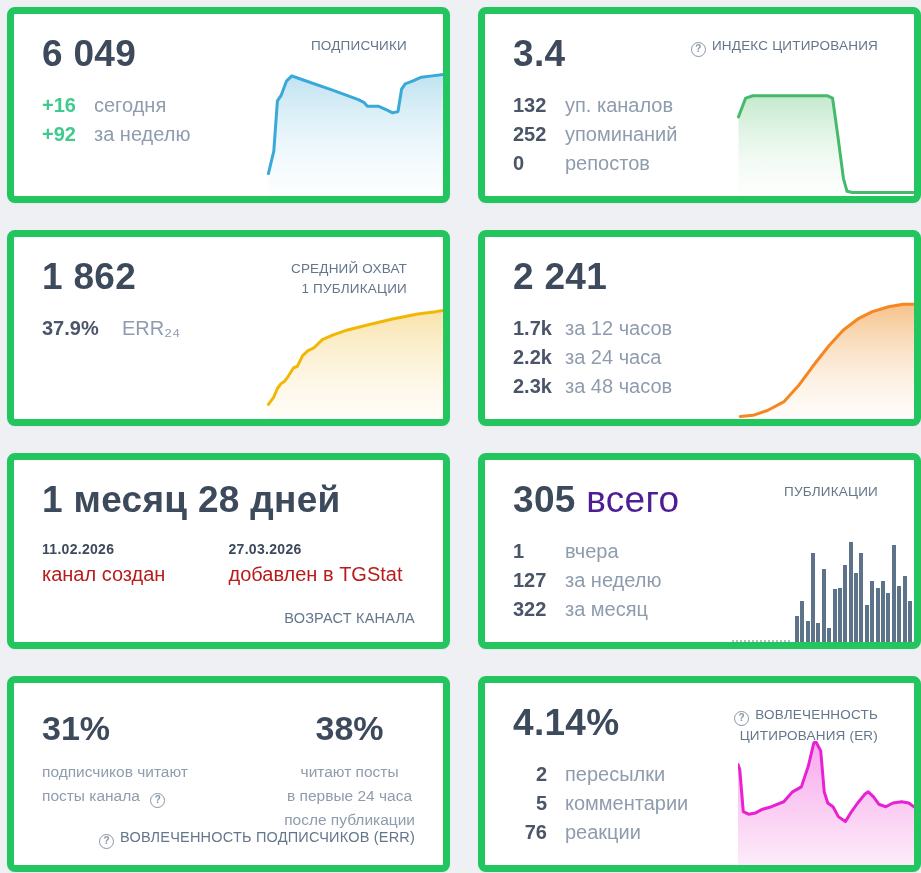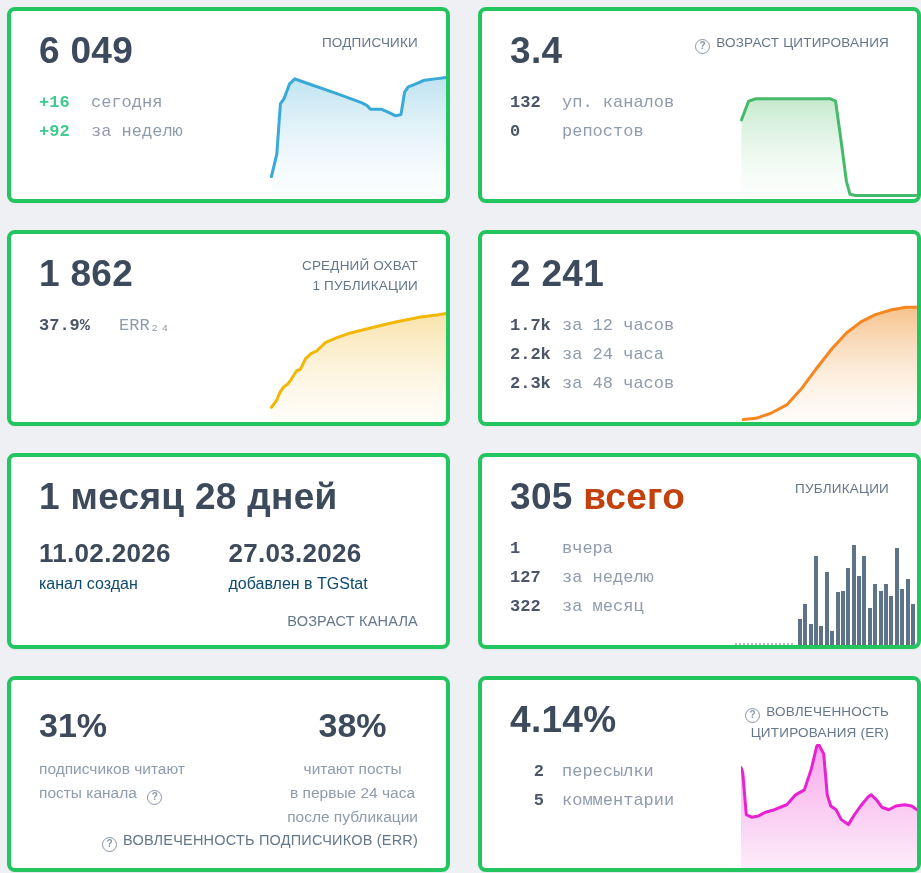--- a/index.html
+++ b/index.html
@@ -12,65 +12,65 @@
   .grid{
     display:grid;
     grid-template-columns:443px 443px;
     grid-auto-rows:196px;
     gap:27px 28px;
     padding:7px;
   }
   .card{
     position:relative;
     background:#ffffff;
-    border:4px solid #22c55e;
+    border:7px solid #22c55e;
     border-radius:8px;
     box-shadow:0 1px 2px rgba(60,70,90,.05);
     box-sizing:border-box;
     padding:20px 28px 16px 28px;
     overflow:hidden;
   }
   .card > *{position:relative;z-index:1;}
   .value{
     font-size:37px;font-weight:700;color:#3d4a5c;letter-spacing:.3px;line-height:1.1;
   }
-  .value .suffix{font-weight:700;color:#c2410c;}
+  .value .suffix{font-weight:400;color:#4c1d95;}
   .header{
-    position:absolute;top:22px;right:28px;z-index:1;
+    position:absolute;top:22px;right:36px;z-index:1;
     text-align:right;font-size:13.5px;color:#64768a;line-height:1.45;
     letter-spacing:.2px;white-space:nowrap;
   }
   .footer{
     position:absolute;right:28px;bottom:16px;z-index:1;
     font-size:14.5px;color:#64768a;letter-spacing:.2px;white-space:nowrap;
   }
   .stats{margin-top:16px;}
-  .stat-row{display:flex;align-items:baseline;font-size:17px;line-height:29px;font-family:Liberation Mono, monospace;}
+  .stat-row{display:flex;align-items:baseline;font-size:20px;line-height:29px;}
   .stat-val{font-weight:700;color:#4a5568;min-width:52px;}
   .stats.wide .stat-val{min-width:80px;}
   .stats.rightvals .stat-val{min-width:34px;text-align:right;margin-right:18px;}
   .stat-label{color:#8e9cad;}
   .green .stat-val{color:#3fca8f;}
   .help{
     display:inline-block;width:15px;height:15px;line-height:12px;
     border:1.5px solid #8795a6;border-radius:50%;
     font-size:10px;font-weight:700;color:#8795a6;text-align:center;
     vertical-align:-2px;margin-right:6px;box-sizing:border-box;
   }
   .help.after{margin-right:0;margin-left:6px;}
   .chart{position:absolute;right:0;bottom:0;z-index:0;pointer-events:none;}
   .chart svg{display:block;width:100%;height:100%;}
   .chart.bars{display:flex;align-items:flex-end;justify-content:flex-end;gap:1.4px;padding-right:2px;box-sizing:border-box;}
   .bar{flex:0 0 4px;}
   .dash{flex:0 0 58px;border-bottom:2px dotted #b3bac4;margin-right:3px;align-self:flex-end;}
   
   .dates{display:flex;margin-top:20px;}
   .date-block{width:205px;}
-  .date-val{font-size:26px;font-weight:700;color:#3d4a5c;letter-spacing:.3px;}
-  .date-label{font-size:16px;color:#0c4a6e;margin-top:6px;}
+  .date-val{font-size:14px;font-weight:700;color:#3d4a5c;letter-spacing:.3px;}
+  .date-label{font-size:20px;color:#b91c1c;margin-top:6px;}
   
   .halves{display:flex;justify-content:space-between;margin-top:6px;}
   .half-right{text-align:center;}
   .pct{font-size:34px;font-weight:700;color:#3d4a5c;}
   .pct-lines{margin-top:12px;font-size:15.5px;color:#8e9cad;line-height:1.55;}
 </style>
 </head>
 <body>
 
 <div class="grid">
@@ -100,26 +100,30 @@
           </defs>
           <path d="M3 83 L6 66 L8 28 L10 24 L13 13 L16 9 L20 11 L39 20 L53 27 L56 29 L58 32 L64 32 L69 35 L72 37 L75 36 L77 19 L79 15 L83 13 L88 10 L94 9 L100 8 L 100 100 L 3 100 Z" fill="url(#grad0)" stroke="none"></path>
           <path d="M3 83 L6 66 L8 28 L10 24 L13 13 L16 9 L20 11 L39 20 L53 27 L56 29 L58 32 L64 32 L69 35 L72 37 L75 36 L77 19 L79 15 L83 13 L88 10 L94 9 L100 8" fill="none" stroke="#38a9d9" stroke-width="3" vector-effect="non-scaling-stroke" stroke-linejoin="round" stroke-linecap="round"></path>
         </svg>
       </div>
   </div>
 
   <div class="card">
     <div class="value">3.4</div>
     <div class="header">
-      <span class="help">?</span><span>ВОЗРАСТ ЦИТИРОВАНИЯ</span>
+      <span class="help">?</span><span>ИНДЕКС ЦИТИРОВАНИЯ</span>
     </div>
     <div class="stats">
       <div class="stat-row">
         <span class="stat-val">132</span>
         <span class="stat-label">уп. каналов</span>
+      </div>
+      <div class="stat-row">
+        <span class="stat-val">252</span>
+        <span class="stat-label">упоминаний</span>
       </div>
       <div class="stat-row">
         <span class="stat-val">0</span>
         <span class="stat-label">репостов</span>
       </div>
     </div>
     <div class="chart" style="width: 181px; height: 118px;">
         <svg viewBox="0 0 100 100" preserveAspectRatio="none">
           <defs>
             <linearGradient id="grad1" x1="0" y1="0" x2="0" y2="1">
@@ -285,20 +289,24 @@
     </div>
     <div class="stats rightvals">
       <div class="stat-row">
         <span class="stat-val">2</span>
         <span class="stat-label">пересылки</span>
       </div>
       <div class="stat-row">
         <span class="stat-val">5</span>
         <span class="stat-label">комментарии</span>
       </div>
+      <div class="stat-row">
+        <span class="stat-val">76</span>
+        <span class="stat-label">реакции</span>
+      </div>
     </div>
     <div class="chart" style="width: 176px; height: 124px;">
         <svg viewBox="0 0 100 100" preserveAspectRatio="none">
           <defs>
             <linearGradient id="grad7" x1="0" y1="0" x2="0" y2="1">
               <stop offset="0" stop-color="#f7a9ec"></stop>
               <stop offset="1" stop-color="#fdecf9"></stop>
             </linearGradient>
           </defs>
           <path d="M0 19 L1 23 L3 57 L6 59 L10 58 L14 55 L19 53 L26 49 L31 41 L36 37 L40 20 L43 2 L44 0 L47 8 L49 41 L51 50 L54 53 L57 61 L61 65 L64 58 L68 50 L72 43 L74 41 L77 45 L80 51 L84 53 L88 50 L93 49 L97 50 L100 53 L 100 100 L 0 100 Z" fill="url(#grad7)" stroke="none"></path>

